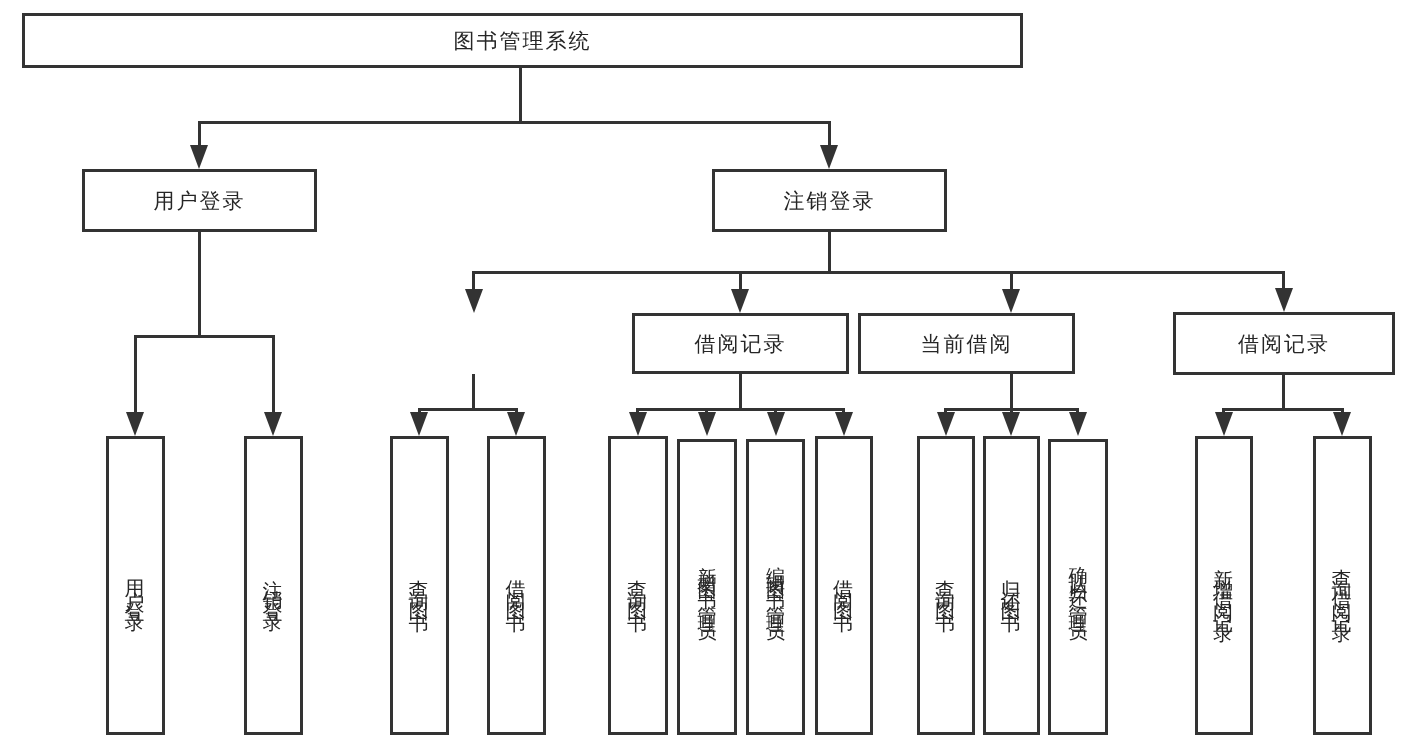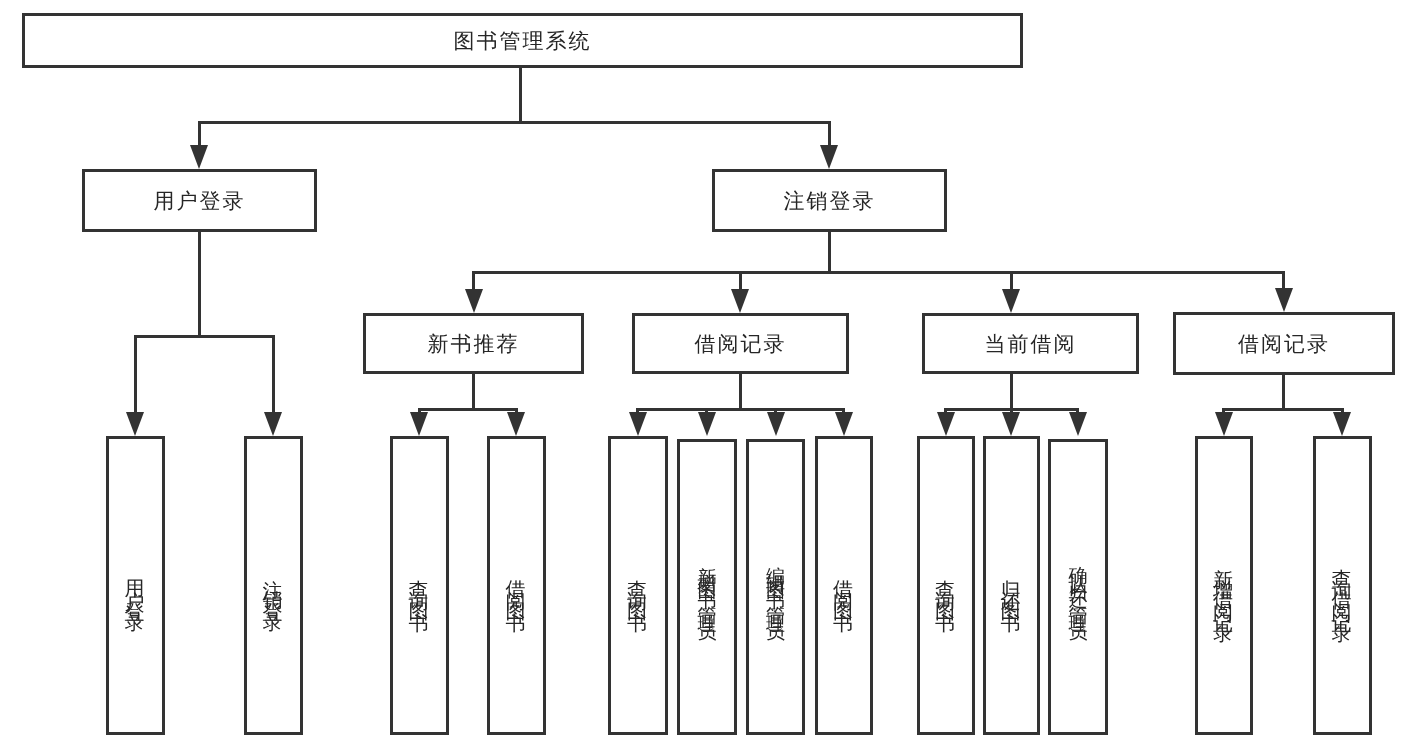--- a/index.html
+++ b/index.html
@@ -61,23 +61,22 @@
 </head>
 <body>
 
 <div id="canvas">
 
   <div class="box" style="left:22px;top:13px;width:1001px;height:55px;">图书管理系统</div>
 
   <div class="box" style="left:82px;top:169px;width:235px;height:63px;">用户登录</div>
   <div class="box" style="left:712px;top:169px;width:235px;height:63px;">注销登录</div>
 
-  <div class="box" style="left:363px;top:313px;width:221px;height:61px;">新书推荐</div>
   <div class="box" style="left:632px;top:313px;width:217px;height:61px;">借阅记录</div>
-  <div class="box" style="left:922px;top:313px;width:217px;height:61px;">当前借阅</div>
+  <div class="box" style="left:858px;top:313px;width:217px;height:61px;">当前借阅</div>
   <div class="box" style="left:1173px;top:312px;width:222px;height:63px;font-family:Liberation Mono, monospace;">借阅记录</div>
 
   <div class="box vbox" style="left:106px;top:436px;width:59px;height:299px;">用户登录</div>
   <div class="box vbox" style="left:244px;top:436px;width:59px;height:299px;">注销登录</div>
 
   <div class="box vbox" style="left:390px;top:436px;width:59px;height:299px;">查询图书</div>
   <div class="box vbox" style="left:487px;top:436px;width:59px;height:299px;">借阅图书</div>
 
   <div class="box vbox" style="left:608px;top:436px;width:60px;height:299px;">查询图书</div>
   <div class="box vbox long" style="left:677px;top:439px;width:60px;height:296px;">新增图书（管理员）</div>

